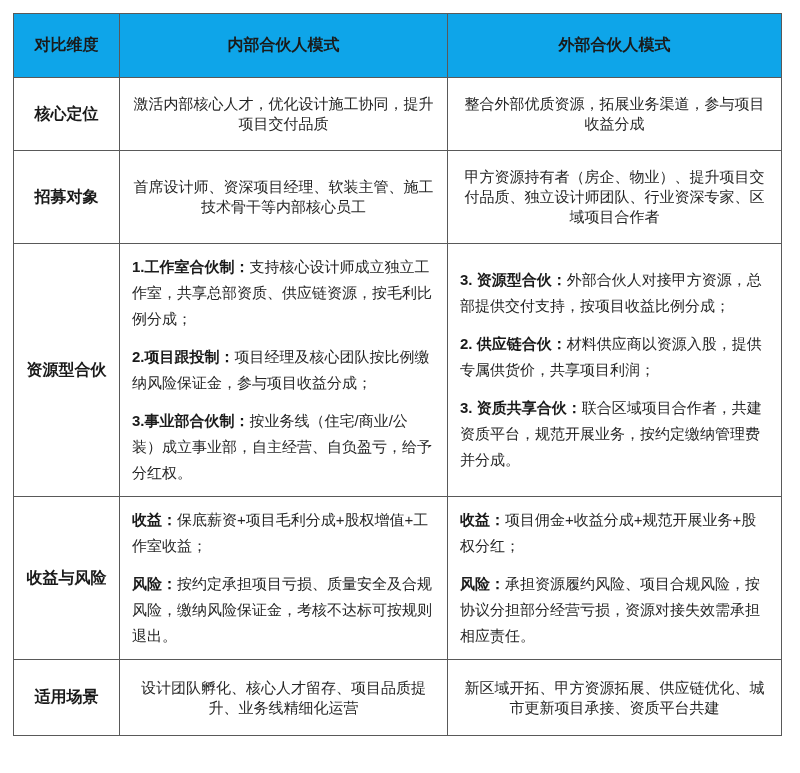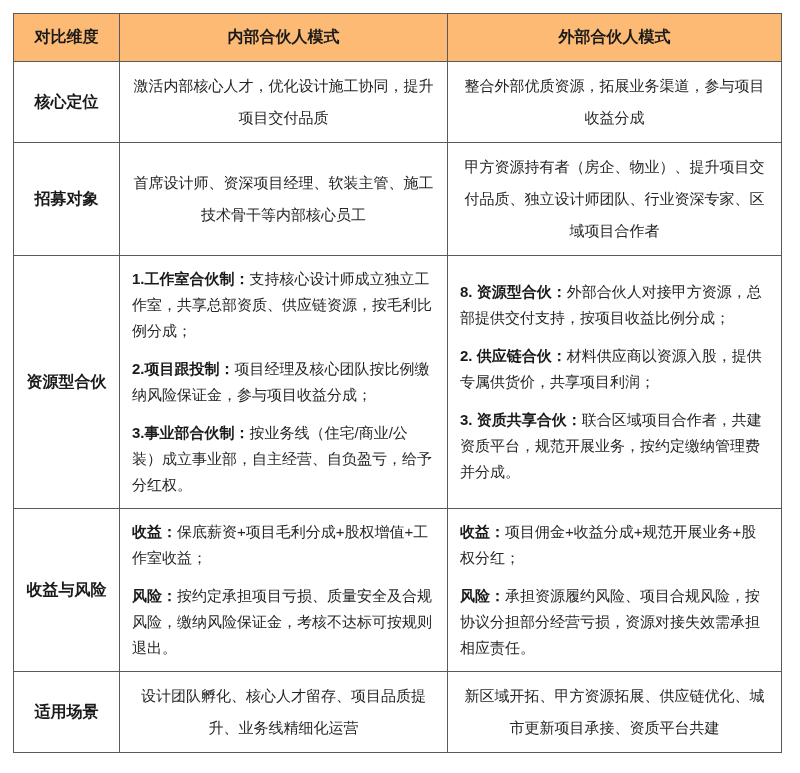--- a/index.html
+++ b/index.html
@@ -20,37 +20,37 @@
     border-collapse: collapse;
     width: 768px;
     table-layout: fixed;
   }
   table.compare th, table.compare td {
     border: 1px solid #595959;
     box-sizing: border-box;
     vertical-align: middle;
   }
   thead th {
-    background: #fdba74;
-    height: 48px;
+    background: #0ea5e9;
+    height: 64px;
     font-size: 16px;
     font-weight: bold;
     text-align: center;
     color: #1a1a1a;
   }
   th.row-label {
     font-size: 16px;
     font-weight: bold;
     text-align: center;
     color: #1a1a1a;
     background: #ffffff;
   }
   td.center-cell {
     font-size: 15px;
-    line-height: 32px;
+    line-height: 20px;
     text-align: center;
     padding: 8px 12px;
     color: #262626;
   }
   td.para-cell {
     font-size: 15px;
     line-height: 26px;
     text-align: left;
     padding: 10px 12px;
     color: #262626;
@@ -100,21 +100,21 @@
         <td class="center-cell">甲方资源持有者（房企、物业）、提升项目交付品质、独立设计师团队、行业资深专家、区域项目合作者</td>
       </tr>
       <tr class="r-forms">
         <th class="row-label">资源型合伙</th>
         <td class="para-cell">
           <p><b>1.工作室合伙制：</b><span>支持核心设计师成立独立工作室，共享总部资质、供应链资源，按毛利比例分成；</span></p>
           <p><b>2.项目跟投制：</b><span>项目经理及核心团队按比例缴纳风险保证金，参与项目收益分成；</span></p>
           <p><b>3.事业部合伙制：</b><span>按业务线（住宅/商业/公装）成立事业部，自主经营、自负盈亏，给予分红权。</span></p>
         </td>
         <td class="para-cell">
-          <p><b>8. 资源型合伙：</b><span>外部合伙人对接甲方资源，总部提供交付支持，按项目收益比例分成；</span></p>
+          <p><b>3. 资源型合伙：</b><span>外部合伙人对接甲方资源，总部提供交付支持，按项目收益比例分成；</span></p>
           <p><b>2. 供应链合伙：</b><span>材料供应商以资源入股，提供专属供货价，共享项目利润；</span></p>
           <p><b>3. 资质共享合伙：</b><span>联合区域项目合作者，共建资质平台，规范开展业务，按约定缴纳管理费并分成。</span></p>
         </td>
       </tr>
       <tr class="r-risk">
         <th class="row-label">收益与风险</th>
         <td class="para-cell">
           <p><b>收益：</b><span>保底薪资+项目毛利分成+股权增值+工作室收益；</span></p>
           <p><b>风险：</b><span>按约定承担项目亏损、质量安全及合规风险，缴纳风险保证金，考核不达标可按规则退出。</span></p>
         </td>

